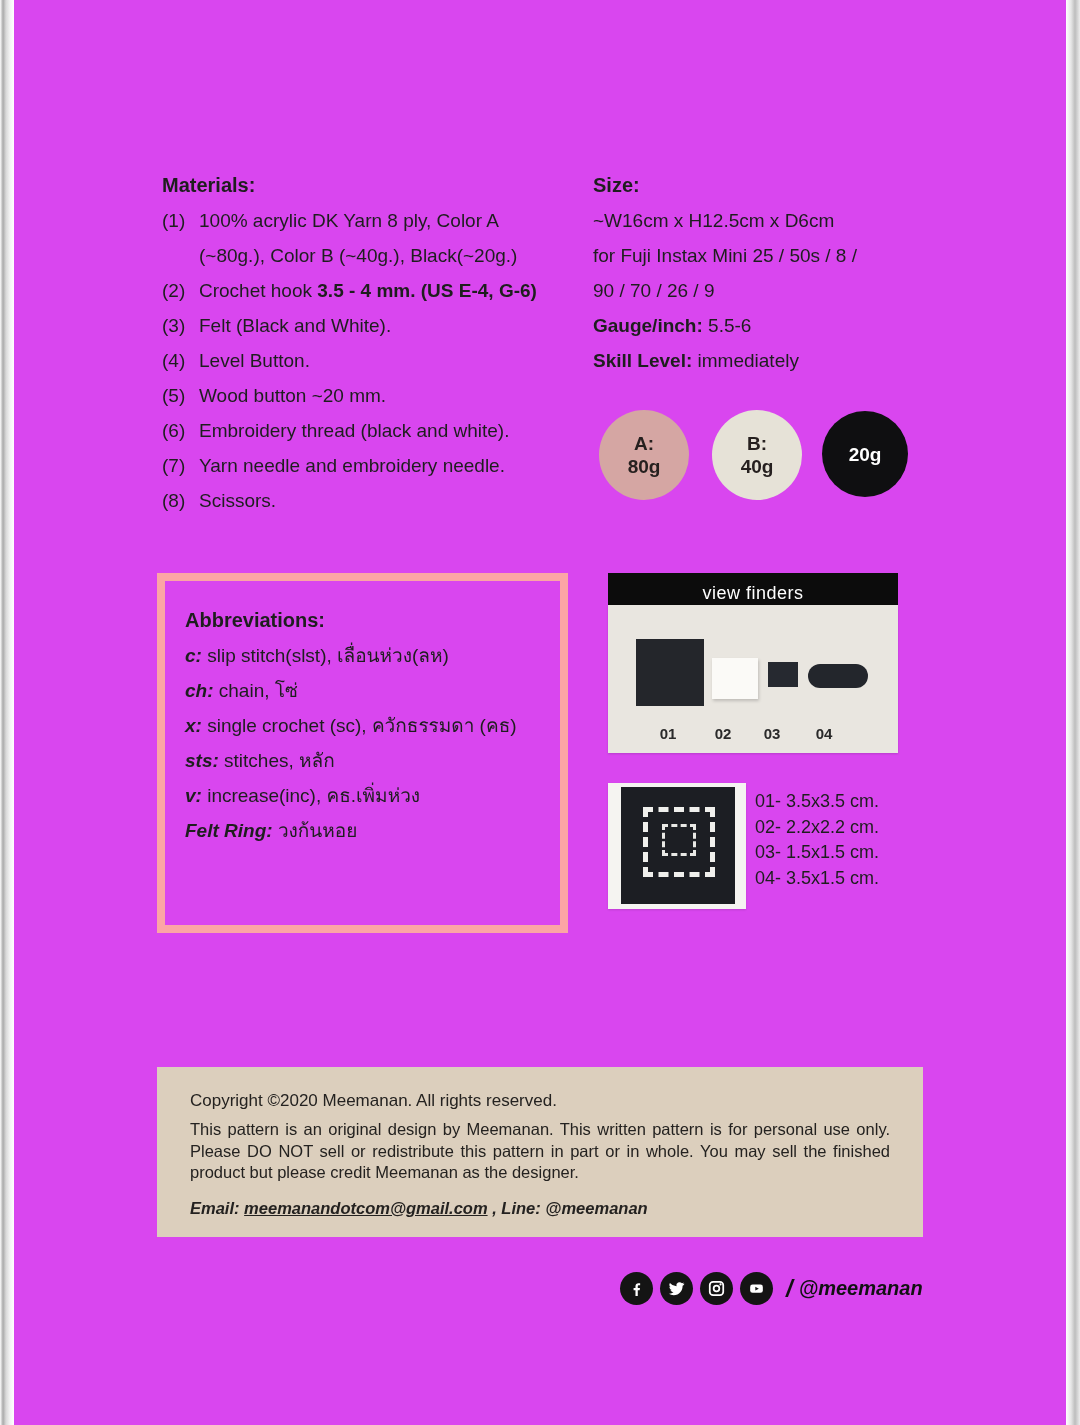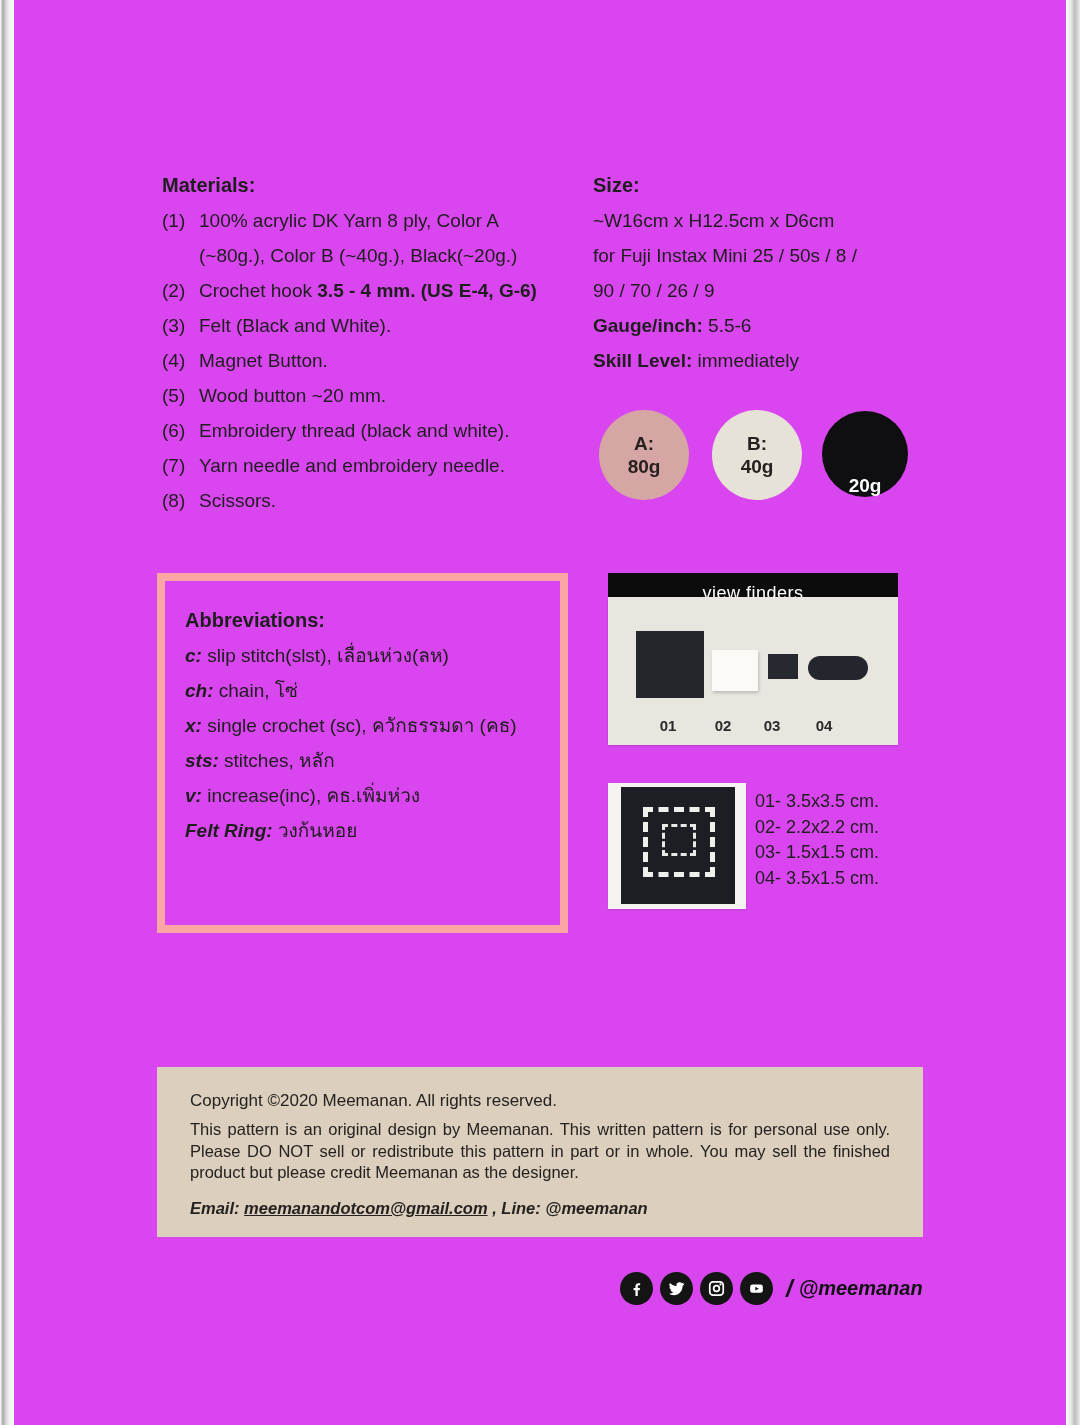--- a/index.html
+++ b/index.html
@@ -29,35 +29,35 @@
   .size .sec-title { font-weight:bold; font-size:20px; line-height:35px; }
   .size b { font-weight:bold; }
 
   
   .yarn-circle {
     position:absolute; border-radius:50%; display:flex; flex-direction:column;
     align-items:center; justify-content:center; font-weight:bold; font-size:19px; line-height:23px;
   }
   .yarn-a { left:599px; top:410px; width:90px; height:90px; background:#d5a6a3; color:#26201f; }
   .yarn-b { left:712px; top:410px; width:90px; height:90px; background:#e6e2d7; color:#26201f; }
-  .yarn-k { left:822px; top:411px; width:86px; height:86px; background:#0f0f11; color:#ffffff;justify-content:flex-end; }
+  .yarn-k { left:822px; top:411px; width:86px; height:86px; background:#0f0f11; color:#ffffff; }
 
   
   .abbrev {
     position:absolute; left:157px; top:573px; width:411px; height:360px;
     border:8px solid #fca5a5; box-sizing:border-box; padding:22px 0 9px 20px; font-size:19px;
   }
   .abbrev .sec-title { font-weight:bold; font-size:20px; line-height:35px; }
   .abbrev .arow { line-height:35px; }
   .abbrev .term { font-weight:bold; font-style:italic; }
 
   
   .viewfinders { position:absolute; left:608px; top:573px; width:290px; }
   .vf-header {
-    height:24px; background:#0c0c0c; color:#ffffff; text-align:center;
+    height:32px; background:#0c0c0c; color:#ffffff; text-align:center;
     line-height:40px; font-size:18px; letter-spacing:0.5px;
   }
   .vf-photo { position:relative; height:148px; background:#e9e6e0; box-shadow:0 1px 2px rgba(0,0,0,0.15); }
   .vf-s1 { position:absolute; left:28px; top:34px; width:68px; height:67px; background:#24262b; }
   .vf-s2 { position:absolute; left:104px; top:53px; width:46px; height:41px; background:#fbfaf7; box-shadow:1px 2px 3px rgba(0,0,0,0.18); }
   .vf-s3 { position:absolute; left:160px; top:57px; width:30px; height:25px; background:#262930; }
   .vf-s4 { position:absolute; left:200px; top:59px; width:60px; height:24px; background:#23262c; border-radius:12px; }
   .vf-label { position:absolute; top:120px; transform:translateX(-50%); font-weight:bold; font-size:15px; color:#2a2a2a; }
   .vf-l1 { left:60px; } .vf-l2 { left:115px; } .vf-l3 { left:164px; } .vf-l4 { left:216px; }
 
@@ -110,21 +110,21 @@
     <div class="mrow">
       <span class="mnum">(2)</span>
       <span class="mtxt"><span>Crochet hook </span><b>3.5 - 4 mm. (US E-4, G-6)</b></span>
     </div>
     <div class="mrow">
       <span class="mnum">(3)</span>
       <span class="mtxt">Felt (Black and White).</span>
     </div>
     <div class="mrow">
       <span class="mnum">(4)</span>
-      <span class="mtxt">Magnet Button.</span>
+      <span class="mtxt">Level Button.</span>
     </div>
     <div class="mrow">
       <span class="mnum">(5)</span>
       <span class="mtxt">Wood button ~20 mm.</span>
     </div>
     <div class="mrow">
       <span class="mnum">(6)</span>
       <span class="mtxt">Embroidery thread (black and white).</span>
     </div>
     <div class="mrow">

